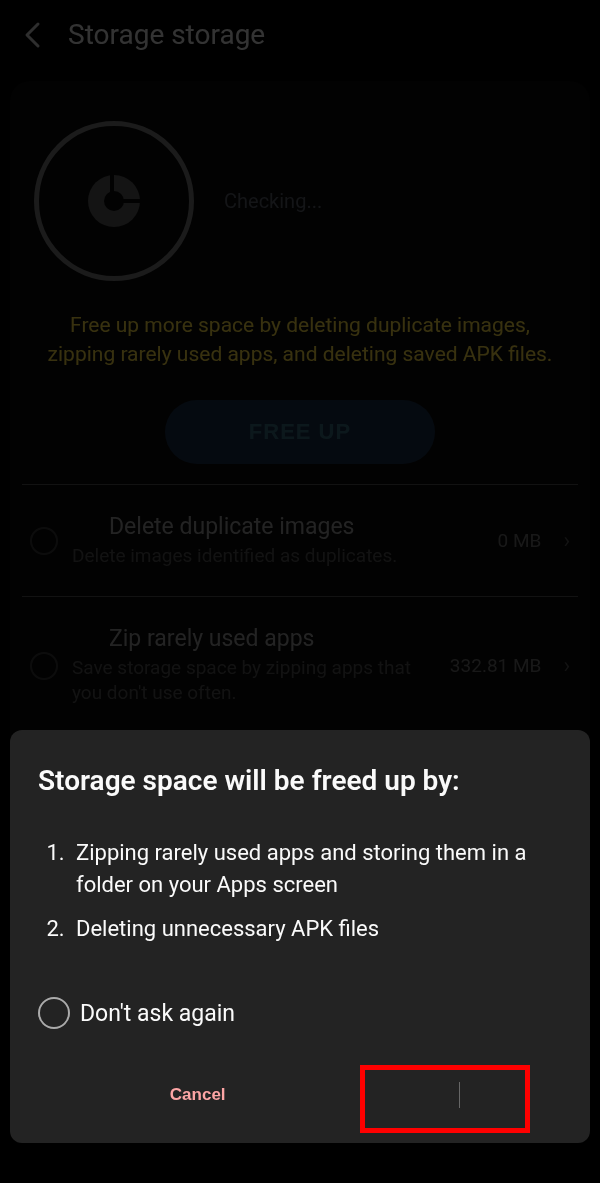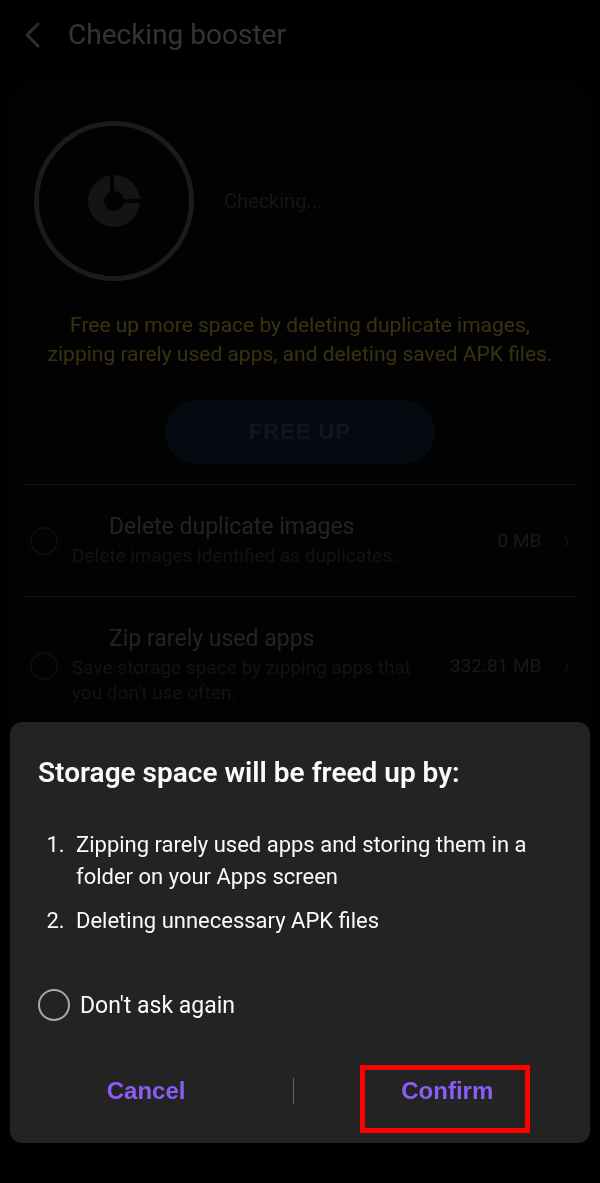--- a/index.html
+++ b/index.html
@@ -208,43 +208,43 @@
       padding-top: 8px;
     }
     .action-sep {
       width: 1px;
       height: 26px;
       background: #666;
     }
     .action-btn {
       background: none;
       border: none;
-      color: #8b5cf6;
-      font-size: 24px;
+      color: #fca5a5;
+      font-size: 17px;
       font-weight: 600;
       padding: 14px 30px;
       cursor: pointer;
     }
     .highlight-box {
       position: absolute;
       border: 5px solid #ff0000;
       pointer-events: none;
     }
   </style>
 </head>
 <body>
 
 <div class="dimmed-bg">
   <div class="header">
     <div class="back-chevron">
       <svg width="18" height="28" viewBox="0 0 18 28">
           <path d="M15 3 L4 14 L15 25" stroke="#d0d0d0" stroke-width="3" fill="none" stroke-linecap="round" stroke-linejoin="round"></path>
         </svg>
     </div>
-    <div class="header-title">Checking booster</div>
+    <div class="header-title">Storage storage</div>
   </div>
 
   <div class="card">
     <div class="gauge-row">
       <div class="gauge">
         <div class="gauge-outer">
             <div class="gauge-inner">
               <div class="gauge-hole"></div>
             </div>
           </div>
@@ -284,17 +284,16 @@
     <li>Zipping rarely used apps and storing them in a folder on your Apps screen</li>
     <li>Deleting unnecessary APK files</li>
   </ol>
   <div class="dont-ask">
     <div class="radio"></div>
     <div class="dont-ask-label">Don't ask again</div>
   </div>
   <div class="dialog-actions">
     <button class="action-btn">Cancel</button>
     <div class="action-sep"></div>
-    <button class="action-btn">Confirm</button>
   </div>
 </div>
 
 <div class="highlight-box" style="left:360px; top:1065px; width:170px; height:68px;"></div>
 
 </body></html>

